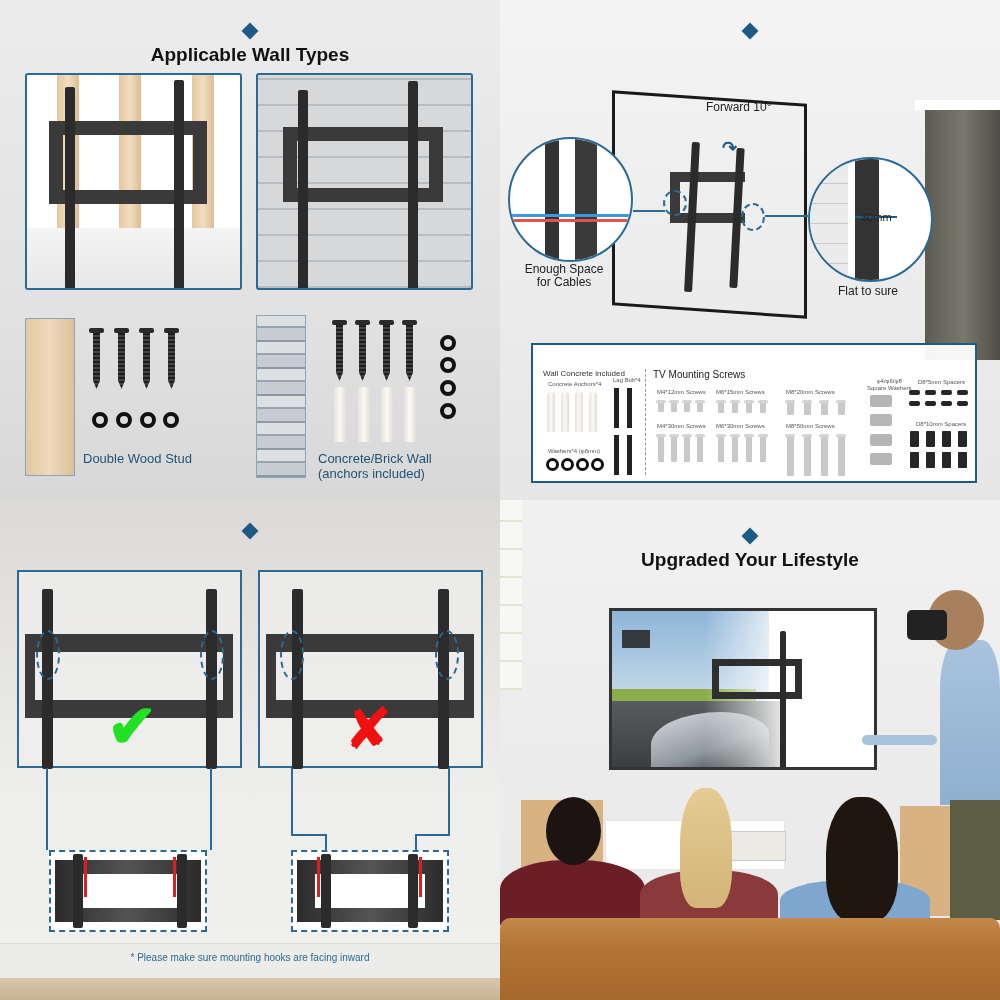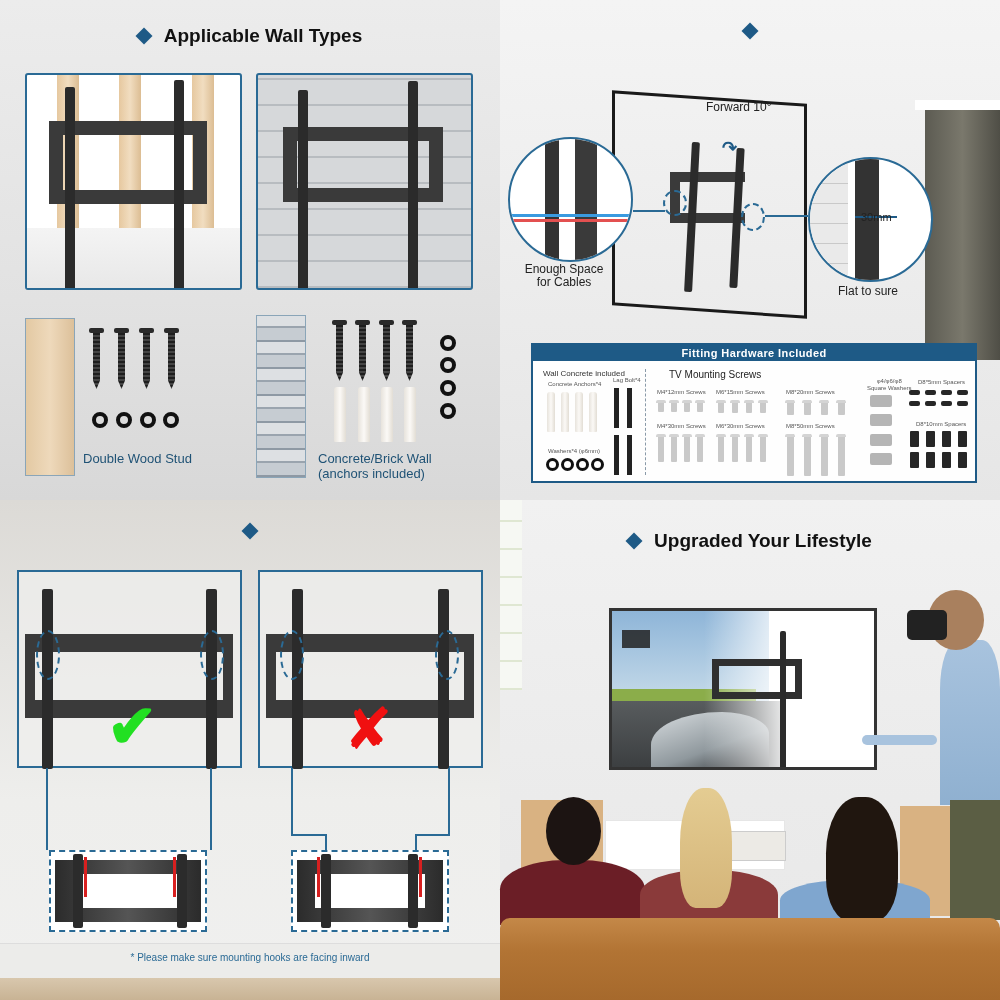--- a/index.html
+++ b/index.html
@@ -3,21 +3,21 @@
 <meta charset="utf-8">
 <style>
   * { box-sizing: border-box; margin: 0; padding: 0; }
   body { width: 1000px; height: 1000px; overflow: hidden; background: #e8e8e8; font-family: "Liberation Sans", sans-serif; position: relative; }
   .quad { position: absolute; width: 500px; height: 500px; overflow: hidden; }
   .q1 { left: 0; top: 0; background: linear-gradient(180deg, #ececec 0%, #e2e2e2 60%, #d8d8d8 100%); }
   .q2 { left: 500px; top: 0; background: linear-gradient(180deg, #f4f4f4 0%, #e6e6e6 100%); }
   .q3 { left: 0; top: 500px; background: linear-gradient(180deg, #dcdad6 0%, #eeeeec 60%, #f0f0ef 100%); }
   .q4 { left: 500px; top: 500px; background: linear-gradient(180deg, #f1f1f1 0%, #ebebeb 60%, #e8e8e8 100%); }
 
-  .title { position: absolute; left: 0; right: 0; font-weight: bold; font-size: 19px; color: #111; text-align: center; display: flex; justify-content: center; align-items: center; gap: 14px; }
+  .title { position: absolute; left: 0; right: 0; font-weight: bold; font-size: 19px; color: #111; text-align: center; display: flex; justify-content: center; align-items: center; gap: 7px; flex-direction: column; }
   .diamond { width: 12px; height: 12px; background: #1e5a86; transform: rotate(45deg); display: inline-block; }
 
   
   .panel { position: absolute; border: 2px solid #2a6a95; border-radius: 3px; overflow: hidden; }
   .p-wood { left: 25px; top: 73px; width: 217px; height: 217px; background: #fff; }
   .stud { position: absolute; top: 0; bottom: 60px; width: 22px; background: linear-gradient(90deg, #e6c89f, #f1ddc0, #dcbd93); }
   .p-brick { left: 256px; top: 73px; width: 217px; height: 217px; background: repeating-linear-gradient(0deg, #b8bcc0 0 2px, #d6d8da 2px 26px); }
   .bracket { position: absolute; }
   .b-rail { position: absolute; background: #2b2b2b; border-radius: 2px; }
   .b-bar { position: absolute; background: #3a3a3a; }
@@ -34,21 +34,21 @@
   
   .tv-outline { position: absolute; left: 612px; top: 97px; width: 195px; height: 215px; border: 3px solid #1a1a1a; transform: skewY(4deg); }
   .zoom-circle { position: absolute; border: 2px solid #2a6a95; border-radius: 50%; background: #fff; overflow: hidden; }
   .dash-circle { position: absolute; border: 2px dashed #2a6a95; border-radius: 50%; }
   .leader { position: absolute; height: 2px; background: #2a6a95; }
   .q2-label { position: absolute; color: #222; font-size: 12px; text-align: center; line-height: 13px; }
   .hw-box { position: absolute; left: 531px; top: 343px; width: 446px; height: 140px; background: rgba(255,255,255,0.94); border: 2px solid #1e5a86; }
   .hw-head { background: #1e5a86; color: #fff; font-size: 11px; font-weight: bold; text-align: center; height: 16px; line-height: 16px; letter-spacing: 0.4px; }
   .hw-small { position: absolute; font-size: 6px; color: #555; white-space: nowrap; }
   .hw-sect { position: absolute; font-size: 8px; color: #333; white-space: nowrap; }
-  .hw-sect-lg { position: absolute; font-size: 10px; color: #222; white-space: nowrap; margin-left: 16px; }
+  .hw-sect-lg { position: absolute; font-size: 10px; color: #222; white-space: nowrap; }
   .tiny-screw { position: absolute; width: 6px; background: #c9c9c9; border-radius: 0 0 1px 1px; }
   .tiny-screw::before { content: ""; position: absolute; top: 0; left: -2px; width: 10px; height: 3px; background: #d4d4d4; border-radius: 2px 2px 0 0; }
   .spacer-s { position: absolute; width: 11px; height: 5px; background: #262626; border-radius: 2px; }
   .spacer-l { position: absolute; width: 9px; height: 16px; background: #262626; border-radius: 1px; }
   .sq-washer { position: absolute; width: 22px; height: 12px; background: #b5b5b5; border-radius: 2px; }
   .hw-divider { position: absolute; left: 112px; top: 24px; bottom: 6px; border-left: 1px dashed #8a9aa8; }
 
   
   .inst-box { position: absolute; top: 570px; width: 225px; height: 198px; border: 2px solid #2a6a95; background: rgba(240,240,238,0.7); }
   .dash-box { position: absolute; top: 850px; width: 158px; height: 82px; border: 2px dashed #2a6a95; background: #fff; }
@@ -173,21 +173,20 @@
 <div class="zoom-circle" style="left:808px;top:157px;width:125px;height:125px;">
   <div style="position:absolute;left:0;top:0;width:38px;height:125px;background:repeating-linear-gradient(0deg,#c9c9c9 0 1px,#eaeaea 1px 20px);"></div>
   <div style="position:absolute;left:45px;top:0;width:24px;height:125px;background:#333;"></div>
   <div style="position:absolute;left:45px;top:57px;width:42px;height:2px;background:#1e5a86;"></div>
 </div>
 <div class="q2-label" style="left:861px;top:211px;font-size:11px;">30mm</div>
 <div class="leader" style="left:765px;top:215px;width:43px;"></div>
 <div class="q2-label" style="left:838px;top:285px;">Flat to sure</div>
 
 <div class="hw-box">
-  <div class="hw-head">Fitting Hardware Included</div>
   <div class="hw-sect" style="left:10px;top:24px;">Wall Concrete included</div>
   <div class="hw-small" style="left:15px;top:36px;">Concrete Anchors*4</div>
   <div class="hw-small" style="left:80px;top:32px;">Lag Bolt*4</div>
   <div class="anchor" style="left:14px;top:47px;width:8px;height:40px;"></div>
   <div class="anchor" style="left:28px;top:47px;width:8px;height:40px;"></div>
   <div class="anchor" style="left:42px;top:47px;width:8px;height:40px;"></div>
   <div class="anchor" style="left:56px;top:47px;width:8px;height:40px;"></div>
   <div style="position:absolute;left:81px;top:43px;width:5px;height:40px;background:#222;"></div>
   <div style="position:absolute;left:94px;top:43px;width:5px;height:40px;background:#222;"></div>
   <div style="position:absolute;left:81px;top:90px;width:5px;height:40px;background:#222;"></div>

